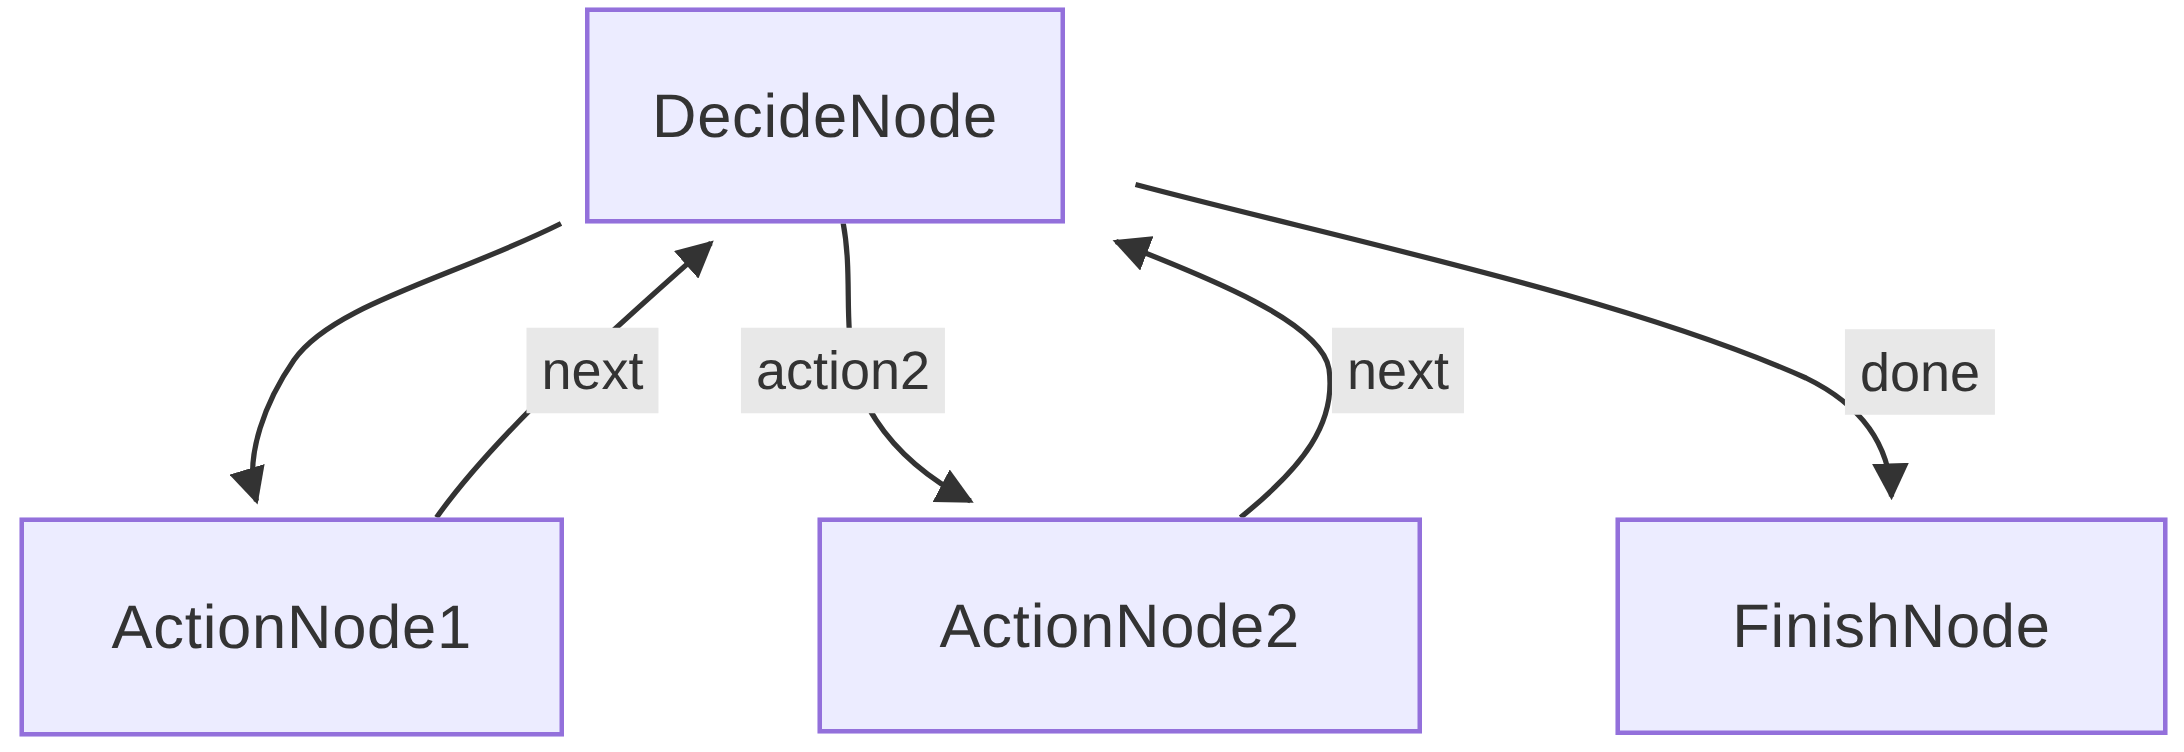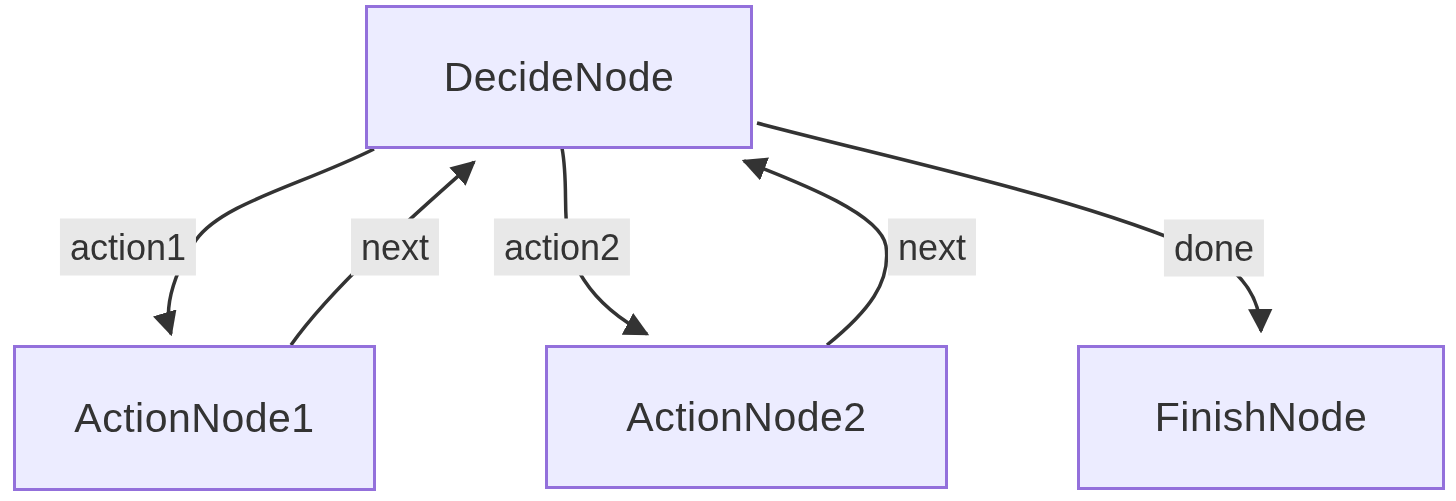--- a/index.html
+++ b/index.html
@@ -65,39 +65,38 @@
         <path class="arrowhead" d="M 0 0 L 10 5 L 0 10 z"></path>
       </marker>
     </defs>
     <path class="edge" marker-end="url(#arrow)" d="M 374 149 C 302 185 222 203 196 240 C 178 266 162 304 171 334"></path>
     <path class="edge" marker-end="url(#arrow)" d="M 291 345 C 332 287 415 214 474 162"></path>
     <path class="edge" marker-end="url(#arrow)" d="M 562 148 C 571 196 556 238 584 280 C 601 306 624 322 647 334"></path>
     <path class="edge" marker-end="url(#arrow)" d="M 827 345 C 869 311 891 282 886 246 C 881 215 806 185 744 161"></path>
     <path class="edge" marker-end="url(#arrow)" d="M 757 123 C 893 159 1083 198 1204 252 C 1243 271 1260 299 1261 331"></path>
   </svg>
 
-  <div class="node" style="left:365px; top:5px; width:388px; height:144px;">
+  <div class="node" style="left:390px; top:5px; width:320px; height:144px;">
     <span>DecideNode</span>
   </div>
 
   <div class="node" style="left:13px; top:345px; width:363px; height:146px;">
     <span>ActionNode1</span>
   </div>
 
   <div class="node" style="left:545px; top:345px; width:403px; height:144px;">
     <span>ActionNode2</span>
   </div>
 
   <div class="node" style="left:1077px; top:345px; width:368px; height:145px;">
     <span>FinishNode</span>
   </div>
 
-  <div class="edge-label" style="left:128px; top:247px;">action1</div>
 
   <div class="edge-label" style="left:395px; top:247px;">next</div>
 
   <div class="edge-label" style="left:562px; top:247px;text-align:right;">action2</div>
 
   <div class="edge-label" style="left:932px; top:247px;">next</div>
 
-  <div class="edge-label" style="left:1214px; top:248px;">done</div>
+  <div class="edge-label" style="left:1280px; top:248px;">done</div>
 
 </div>
 
 </body></html>

